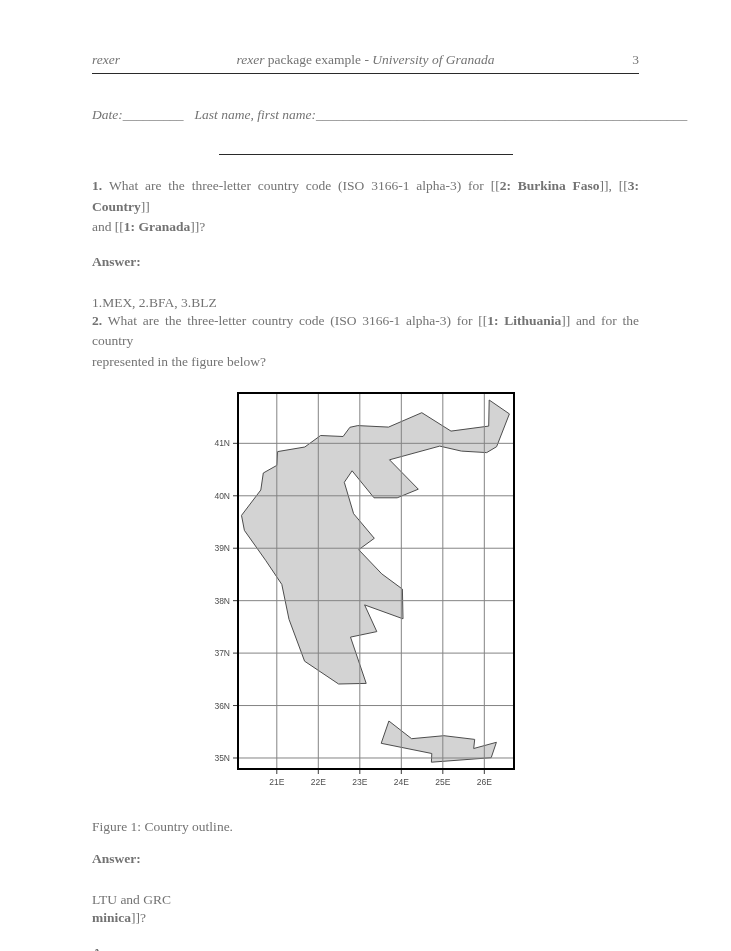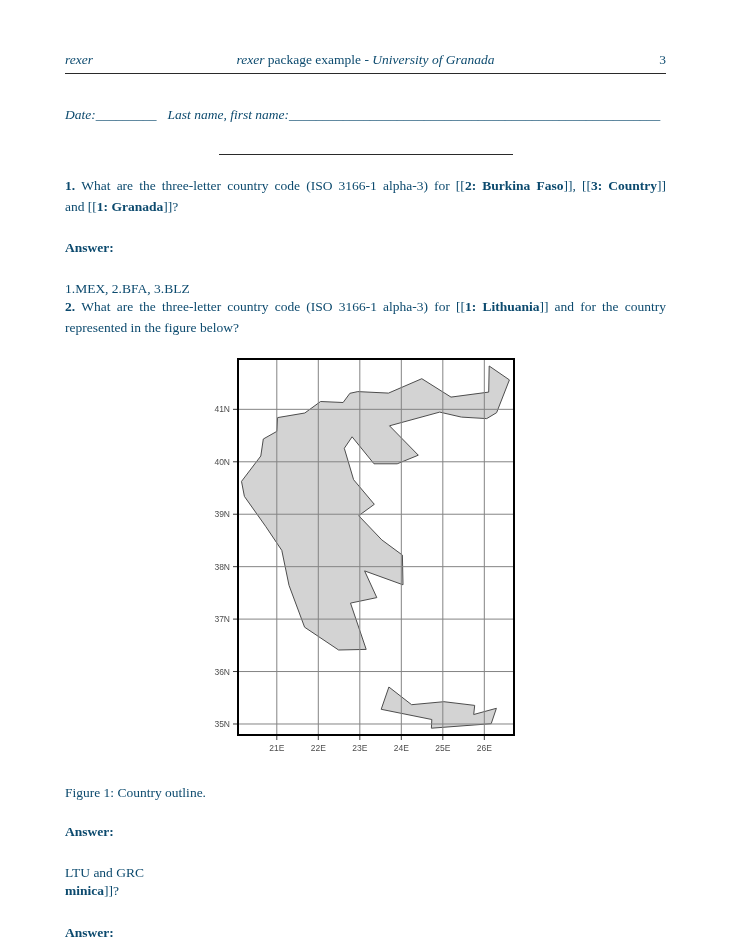--- a/index.html
+++ b/index.html
@@ -1,41 +1,41 @@
 <!DOCTYPE html>
 <html><head>
 <meta charset="utf-8">
 <style>
   html,body{margin:0;padding:0;background:#ffffff;}
   .page{
     width:731px;height:951px;box-sizing:border-box;
-    padding:0 65px;background:#ffffff;overflow:hidden;
+    padding:0 92px;background:#ffffff;overflow:hidden;
     font-family:"Liberation Serif","DejaVu Serif",serif;
-    font-size:13.5px;color:#0c4a6e;
+    font-size:13.5px;color:#737373;
   }
   .it{font-style:italic;}
   b{font-weight:bold;}
   
   .header{
     display:grid;grid-template-columns:1fr auto 1fr;align-items:baseline;
     padding-top:52px;padding-bottom:5px;border-bottom:1.2px solid #2a2a2a;
   }
   .header .left{font-style:italic;justify-self:start;}
   .header .center{justify-self:center;}
   .header .right{justify-self:end;}
   
   .dateline{margin-top:33px;font-style:italic;white-space:nowrap;}
   .dateline .gap{display:inline-block;width:11px;}
   
   .midrule{width:294px;margin:31px auto 0;border-top:1.2px solid #2a2a2a;height:0;}
   
   .question{line-height:20.5px;}
   .question .line{text-align:justify;text-align-last:justify;}
   .question .line.last{text-align-last:left;}
-  .answer-label{margin-top:23px;font-weight:bold;}
+  .answer-label{margin-top:16px;font-weight:bold;}
   .answer-text{margin-top:25px;font-family:Liberation Serif, serif;}
   .q1{margin-top:21px;}
   
   .figure-block{margin-top:18px;text-align:center;}
   .figure-block svg{display:inline-block;}
   .ticklabel{font-family:"Liberation Sans","DejaVu Sans",sans-serif;font-size:8.5px;fill:#4d4d4d;}
   .figure-caption{margin-top:25px;text-align:left;}
 </style>
 </head>
 <body>

